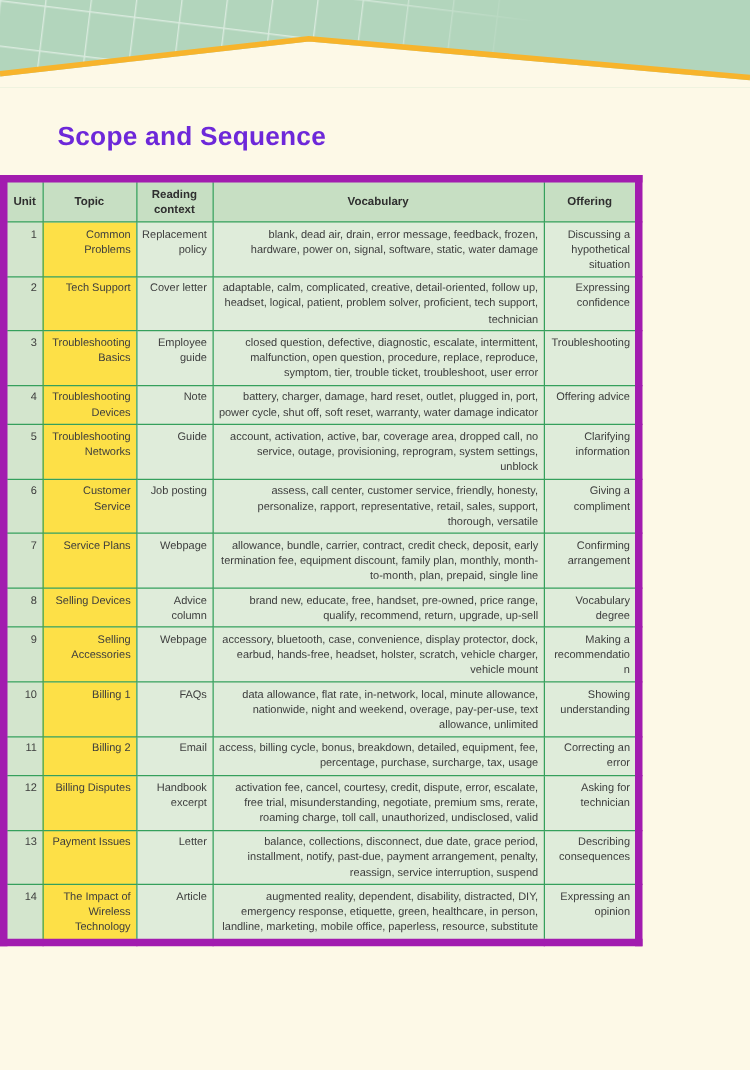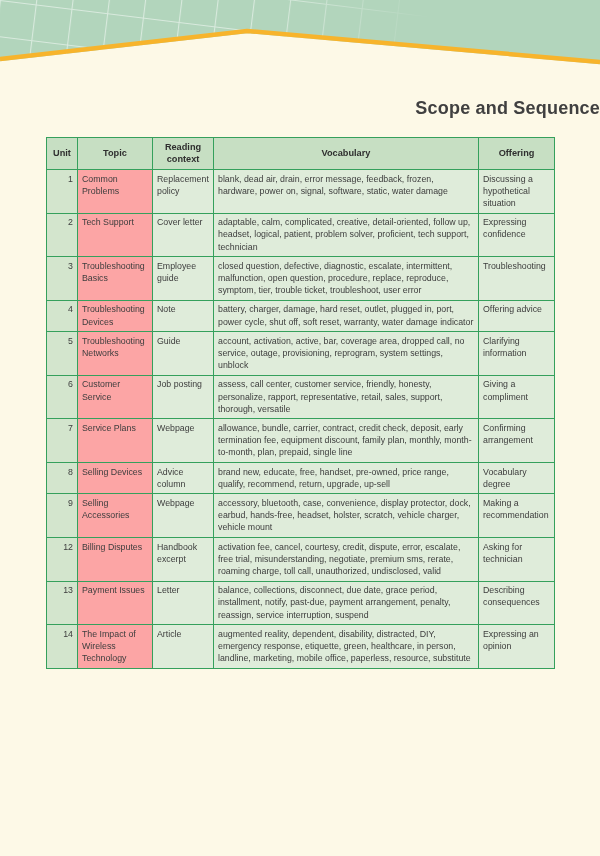--- a/index.html
+++ b/index.html
@@ -8,31 +8,29 @@
     width: 600px;
     height: 856px;
     background: #fdf9e7;
     overflow: hidden;
     font-family: "Liberation Sans", sans-serif;
   }
   .banner { position: absolute; top: 0; left: 0; width: 600px; height: 70px; }
   .content { position: absolute; top: 70px; left: 0; width: 600px; }
   .page-title {
     margin: 28px 0 18px 46px;
-    font-size: 18px;
+    font-size: 21px;
     font-weight: bold;
-    color: #404040;
+    color: #6d28d9;
     letter-spacing: 0.2px;
-    text-align: right;
   }
   table.seq {
-    margin-left: 46px;
     width: 508px;
     border-collapse: collapse;
-    border: 1px solid #a21caf;
+    border: 6px solid #a21caf;
     table-layout: fixed;
   }
   table.seq th, table.seq td { border: 1px solid #35a05c; }
   table.seq th {
     background: #c7dfc3;
     font-size: 9.2px;
     font-weight: bold;
     color: #2f2f2f;
     text-align: center;
     vertical-align: middle;
@@ -41,22 +39,22 @@
   }
   table.seq td {
     font-size: 8.8px;
     line-height: 12.2px;
     color: #3d3d3d;
     vertical-align: top;
     padding: 2.5px 4px 3.5px 4px;
     word-wrap: break-word;
   }
   td.unit  { background: #d3e5cd; text-align: right; padding-right: 6px; }
-  td.topic { background: #fca5a5; }
-  td.rest  { background: #dfecda; }
+  td.topic { background: #fde047; text-align: right; }
+  td.rest  { background: #dfecda; text-align: right; }
 </style>
 </head>
 <body>
 
 <div class="screen">
 
   <div class="banner">
     <svg width="600" height="70" viewBox="0 0 600 70">
       <defs>
         <pattern id="grid" width="36" height="36" patternUnits="userSpaceOnUse" patternTransform="rotate(7)">
@@ -155,20 +153,34 @@
           <td class="rest">Vocabulary degree</td>
         </tr>
         <tr>
           <td class="unit">9</td>
           <td class="topic">Selling Accessories</td>
           <td class="rest">Webpage</td>
           <td class="rest">accessory, bluetooth, case, convenience, display protector, dock, earbud, hands-free, headset, holster, scratch, vehicle charger, vehicle mount</td>
           <td class="rest">Making a recommendation</td>
         </tr>
         <tr>
+          <td class="unit">10</td>
+          <td class="topic">Billing 1</td>
+          <td class="rest">FAQs</td>
+          <td class="rest">data allowance, flat rate, in-network, local, minute allowance, nationwide, night and weekend, overage, pay-per-use, text allowance, unlimited</td>
+          <td class="rest">Showing understanding</td>
+        </tr>
+        <tr>
+          <td class="unit">11</td>
+          <td class="topic">Billing 2</td>
+          <td class="rest">Email</td>
+          <td class="rest">access, billing cycle, bonus, breakdown, detailed, equipment, fee, percentage, purchase, surcharge, tax, usage</td>
+          <td class="rest">Correcting an error</td>
+        </tr>
+        <tr>
           <td class="unit">12</td>
           <td class="topic">Billing Disputes</td>
           <td class="rest">Handbook excerpt</td>
           <td class="rest">activation fee, cancel, courtesy, credit, dispute, error, escalate, free trial, misunderstanding, negotiate, premium sms, rerate, roaming charge, toll call, unauthorized, undisclosed, valid</td>
           <td class="rest">Asking for technician</td>
         </tr>
         <tr>
           <td class="unit">13</td>
           <td class="topic">Payment Issues</td>
           <td class="rest">Letter</td>

